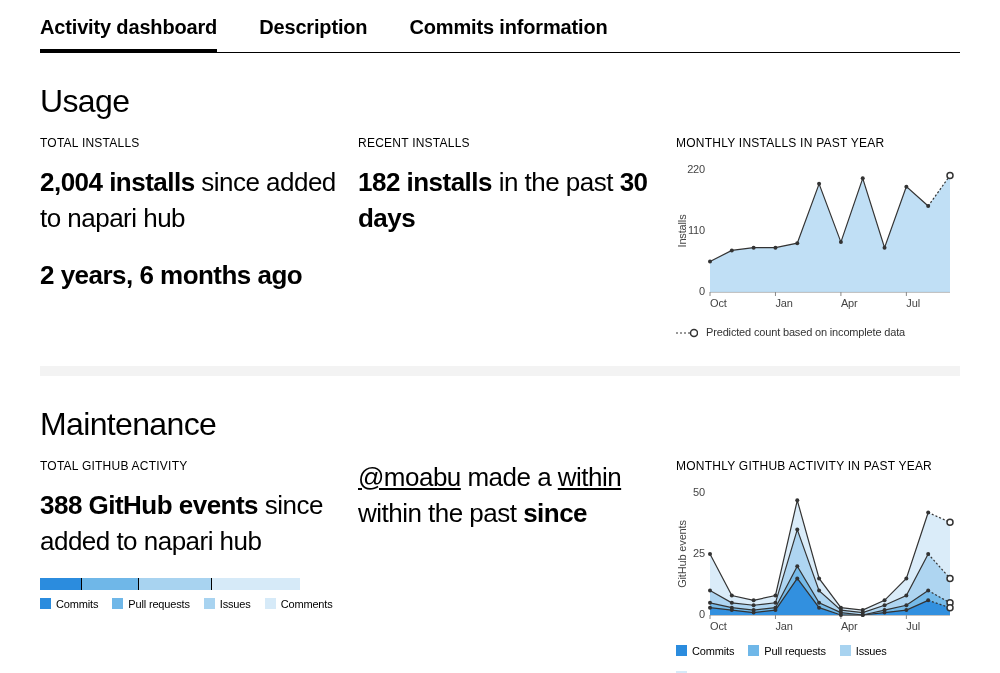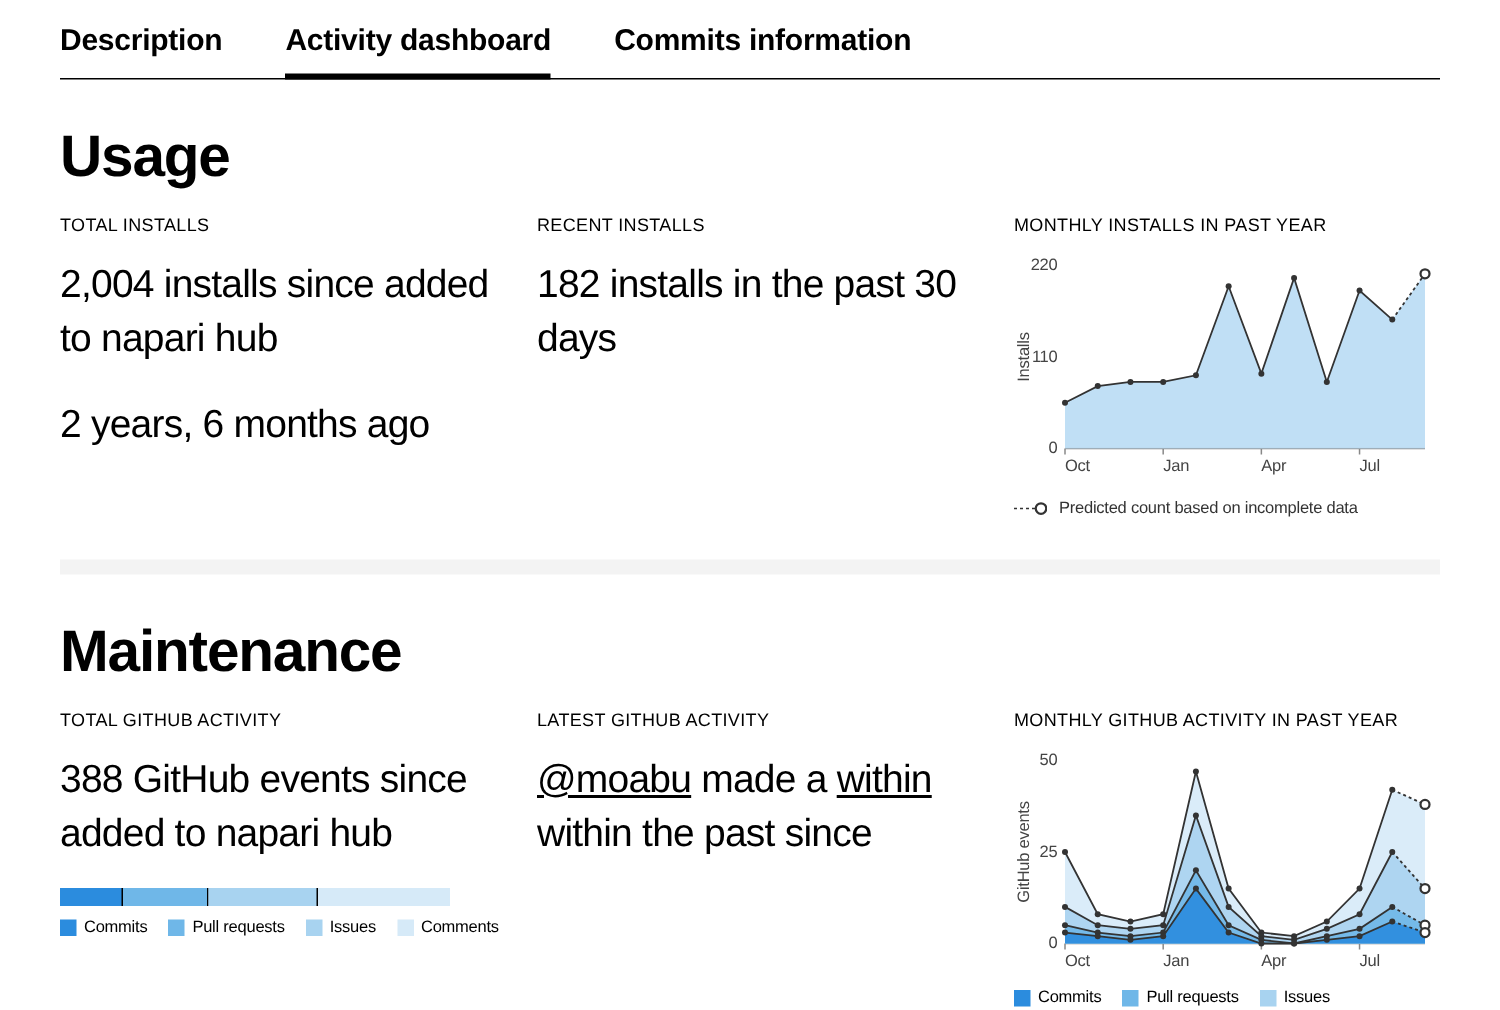--- a/index.html
+++ b/index.html
@@ -1,45 +1,45 @@
 <!DOCTYPE html>
 <html><head>
 <meta charset="utf-8">
 <style>
 *{box-sizing:border-box;margin:0;padding:0}
 body{font-family:-apple-system,BlinkMacSystemFont,"Segoe UI",Helvetica,Arial,sans-serif;color:#000;background:#fff;padding:0 40px 40px;width:1000px;letter-spacing:-0.01em}
 .tabs{display:flex;gap:42px;border-bottom:1px solid #000;padding-top:8px}
 .tab{font-size:20px;font-weight:700;padding:8px 0 10px;cursor:pointer;position:relative}
 .tab.active{border-bottom:4px solid #000;margin-bottom:-1px}
-h2{font-size:39px;font-weight:700;margin:30px 0 16px;letter-spacing:-0.02em}
+h2{font-size:32px;font-weight:400;margin:30px 0 16px;letter-spacing:-0.02em}
 .row{display:grid;grid-template-columns:300px 300px 280px;gap:18px;align-items:start}
 .label{font-size:12px;font-weight:400;letter-spacing:0.02em;margin-bottom:14px}
 .stat{font-size:26px;line-height:1.4;font-weight:400;letter-spacing:-0.02em}
-.stat b{font-weight:400}
+.stat b{font-weight:700}
 .u{text-decoration:underline}
 .chart-wrap{width:280px}
 svg{display:block}
 .axis-label{font-size:11px;fill:#444}
 .y-title{font-size:11px;fill:#444}
 .legend{display:flex;gap:14px;font-size:11px;margin-top:8px;flex-wrap:wrap}
-.legend-item{display:flex;align-items:flex-end;gap:5px}
+.legend-item{display:flex;align-items:flex-start;gap:5px}
 .swatch{width:11px;height:11px;display:inline-block}
-.pred{display:flex;align-items:center;gap:8px;font-size:11px;color:#333;margin-top:12px}
+.pred{display:flex;align-items:flex-end;gap:8px;font-size:11px;color:#333;margin-top:12px}
 .pred-mark{display:inline-flex;align-items:center}
 .bar-strip{display:flex;width:260px;height:12px;margin-top:18px}
 .bar-seg{height:100%;border-right:1px solid #000}
 .bar-seg:last-child{border-right:none}
 .sep{height:10px;background:#f3f3f3;margin:28px 0 0}
 </style>
 </head>
 <body>
 
 <div class="tabs">
+  <div class="tab active">Activity dashboard</div>
   <div class="tab">Description</div>
-  <div class="tab active">Activity dashboard</div>
   <div class="tab">Commits information</div>
 </div>
 
 <h2>Usage</h2>
 <div class="row">
   <div>
     <div class="label">TOTAL INSTALLS</div>
     <div class="stat">
       <b>2,004 installs</b><span> since added to napari hub</span>
     </div>
@@ -125,21 +125,20 @@
           <span class="swatch" style="background: rgb(168, 211, 240);"></span>
           <span>Issues</span>
         </div>
       <div class="legend-item">
           <span class="swatch" style="background: rgb(214, 234, 248);"></span>
           <span>Comments</span>
         </div>
     </div>
   </div>
   <div>
-    <div class="label">LATEST GITHUB ACTIVITY</div>
     <div class="stat">
       <span class="u">@moabu</span><span> made a </span><span class="u">within</span><span> within the past </span><b>since</b>
     </div>
   </div>
   <div class="chart-wrap">
     <div class="label">MONTHLY GITHUB ACTIVITY IN PAST YEAR</div>
     <svg id="chart-github" width="280" height="150">
         <text x="29" y="131" text-anchor="end" class="axis-label">0</text>
         <text x="29" y="70" text-anchor="end" class="axis-label">25</text>
         <text x="29" y="9" text-anchor="end" class="axis-label">50</text>

